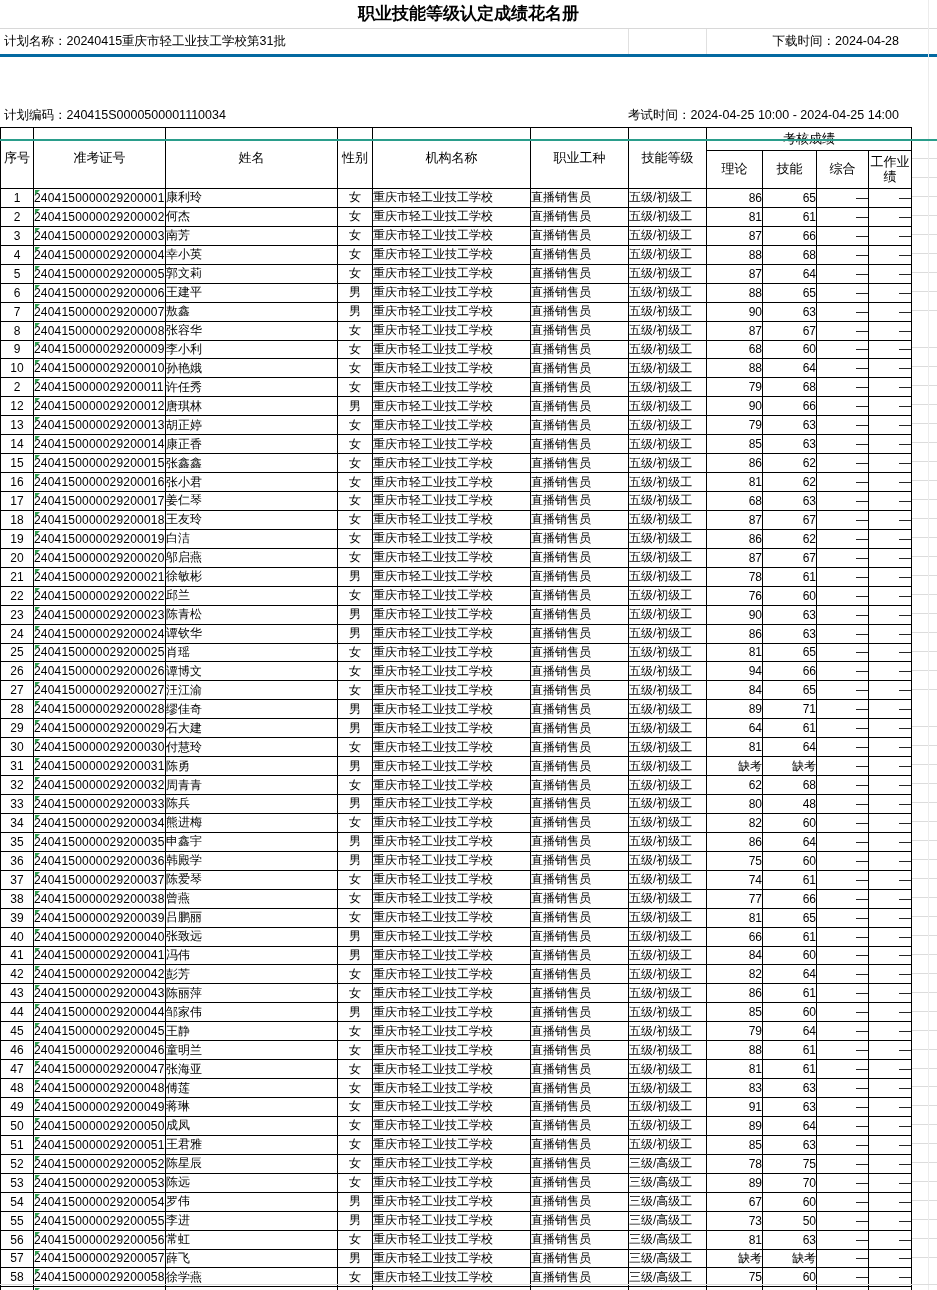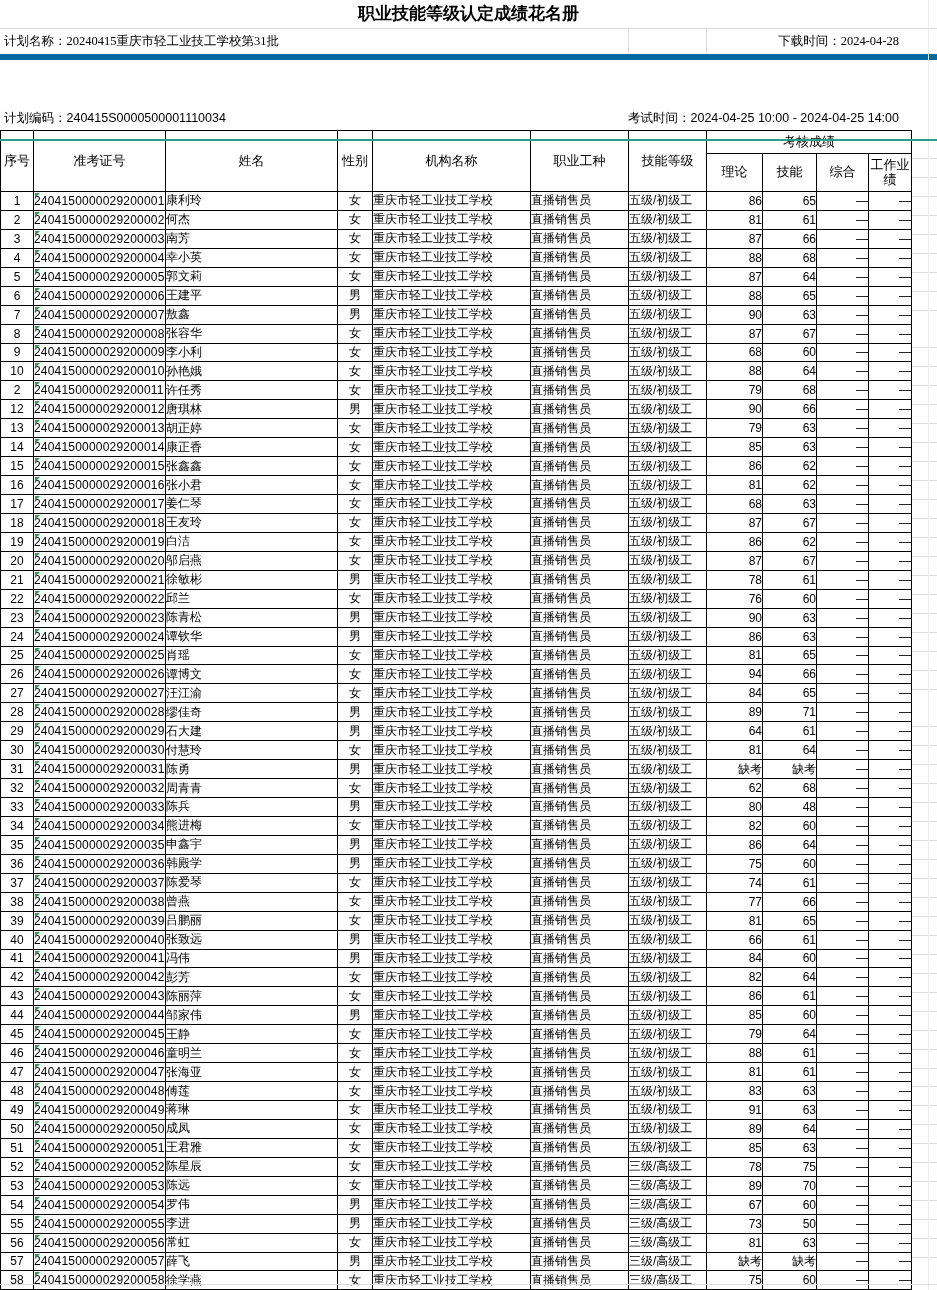--- a/index.html
+++ b/index.html
@@ -10,21 +10,21 @@
   }
   .title{
     height:28px;line-height:27px;text-align:center;font-size:17px;font-weight:bold;
     border-bottom:1px solid #d8d8d8;
   }
   .info-row{
     position:relative;display:flex;justify-content:space-between;align-items:center;
     font-size:12.5px;padding-left:4px;
   }
   .info-row .right{padding-right:38px;white-space:nowrap;}
-  .info-row.r1{height:25px;border-bottom:6px solid #0369a1;font-family:Liberation Serif, serif;}
+  .info-row.r1{height:25px;border-bottom:3px solid #0369a1;}
   .info-row.r2{height:24px;margin-top:46px;}
   .vgrid{position:absolute;top:0;bottom:0;width:1px;background:#e0e0e0;}
   
   table.roster{
     border-collapse:collapse;table-layout:fixed;width:911px;
     font-size:12px;
   }
   table.roster th,table.roster td{
     border:1px solid #000;padding:0;overflow:hidden;white-space:nowrap;
   }

